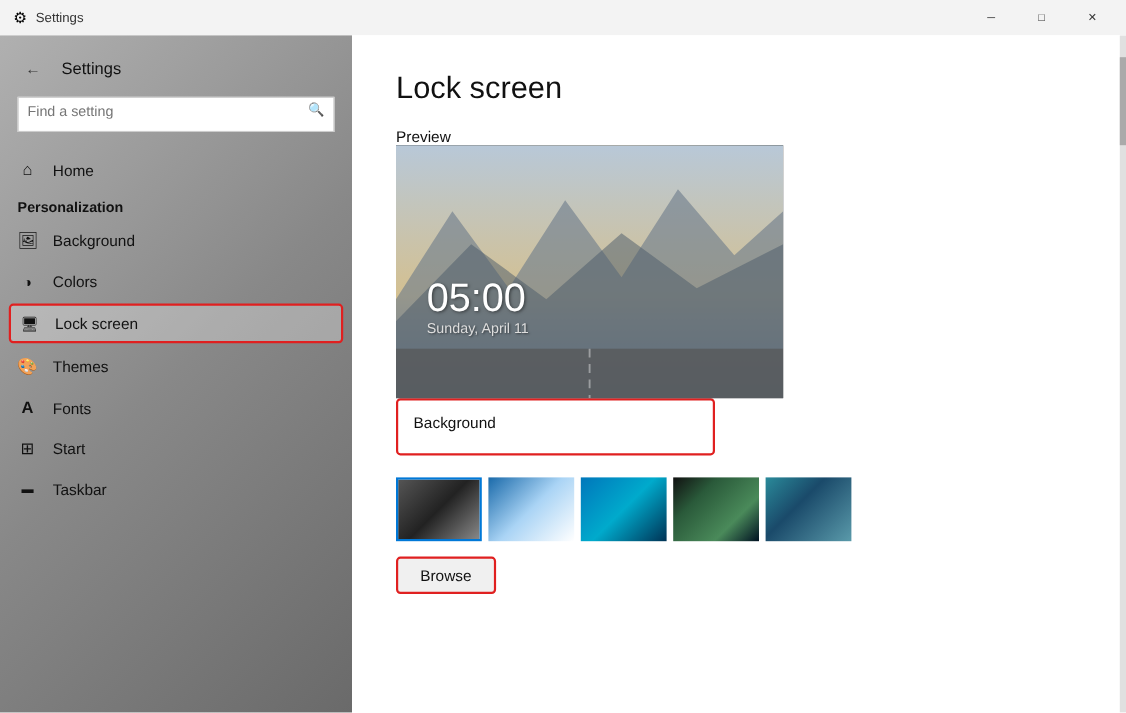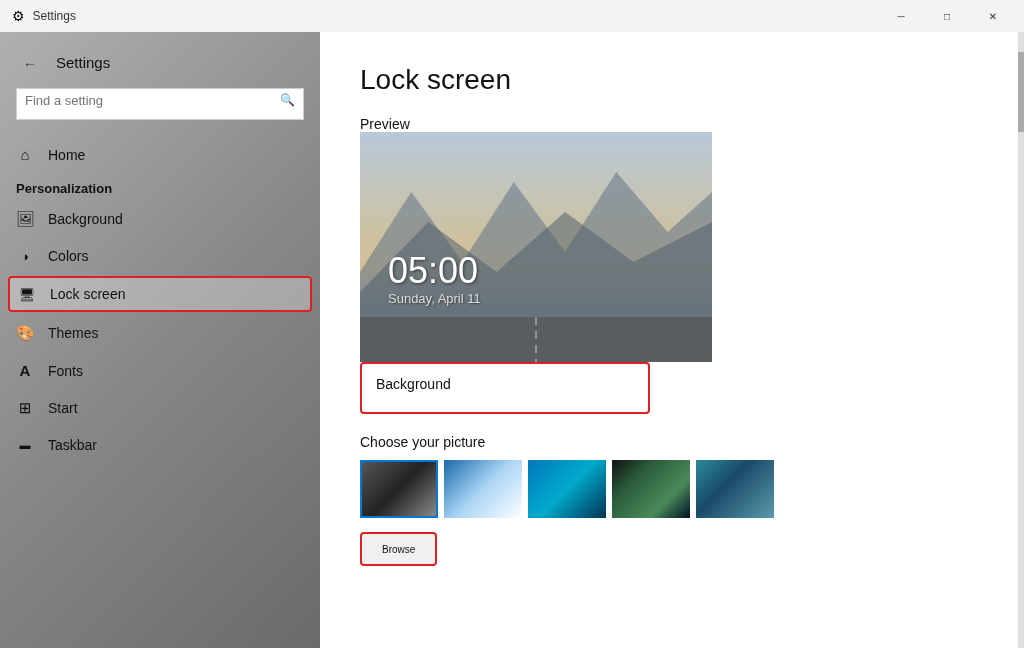--- a/index.html
+++ b/index.html
@@ -137,21 +137,21 @@
     
     .thumb-1 { background: linear-gradient(135deg, #555 0%, #222 50%, #888 100%); }
     .thumb-2 { background: linear-gradient(135deg, #1a6aaa 0%, #aad4f5 50%, #fff 100%); }
     .thumb-3 { background: linear-gradient(135deg, #0077bb 0%, #00aacc 50%, #003355 100%); }
     .thumb-4 { background: linear-gradient(135deg, #111 0%, #2a5a3a 30%, #4a8a5a 70%, #001122 100%); }
     .thumb-5 { background: linear-gradient(135deg, #2a8a9a 0%, #1a4a6a 40%, #5a9aaa 100%); }
 
     .browse-btn {
       height: 34px; padding: 0 20px;
       border: 1px solid #ccc; background: #f0f0f0;
-      cursor: pointer; font-size: 10px; color: #111;
+      cursor: pointer; font-size: 14px; color: #111;
       border-radius: 2px;
       border: 2.5px solid #e02020;
       border-radius: 4px;
     }
 
     
     .scrollbar {
       width: 6px; background: #e0e0e0; position: absolute;
       right: 0; top: 32px; bottom: 0;
     }
@@ -276,21 +276,20 @@
         <div class="preview-time">05:00</div>
         <div class="preview-date">Sunday, April 11</div>
       </div>
 
       
       <div class="background-section">
         <div class="background-label">Background</div>
       </div>
 
       
-      <div class="choose-label">Choose your picture</div>
       <div class="picture-row">
         <div class="picture-thumb thumb-1"></div>
         <div class="picture-thumb thumb-2"></div>
         <div class="picture-thumb thumb-3"></div>
         <div class="picture-thumb thumb-4"></div>
         <div class="picture-thumb thumb-5"></div>
       </div>
 
       
       <button class="browse-btn">Browse</button>

